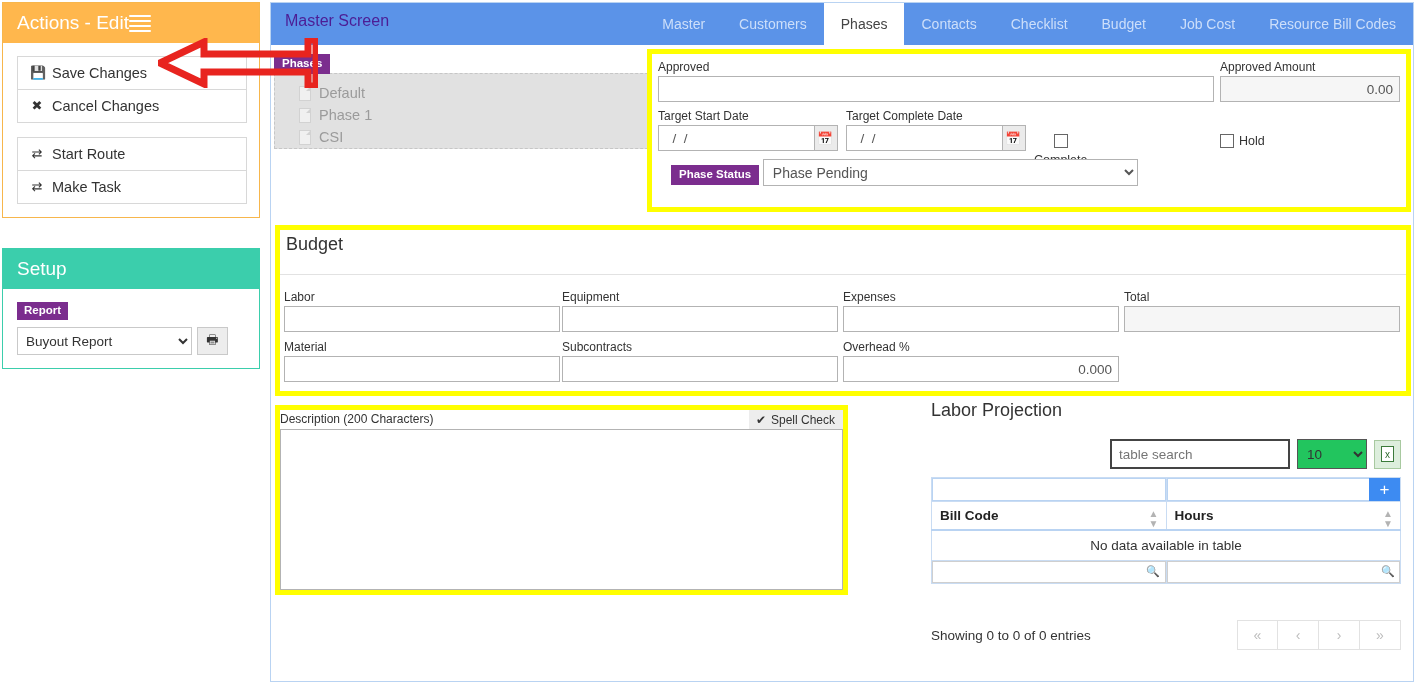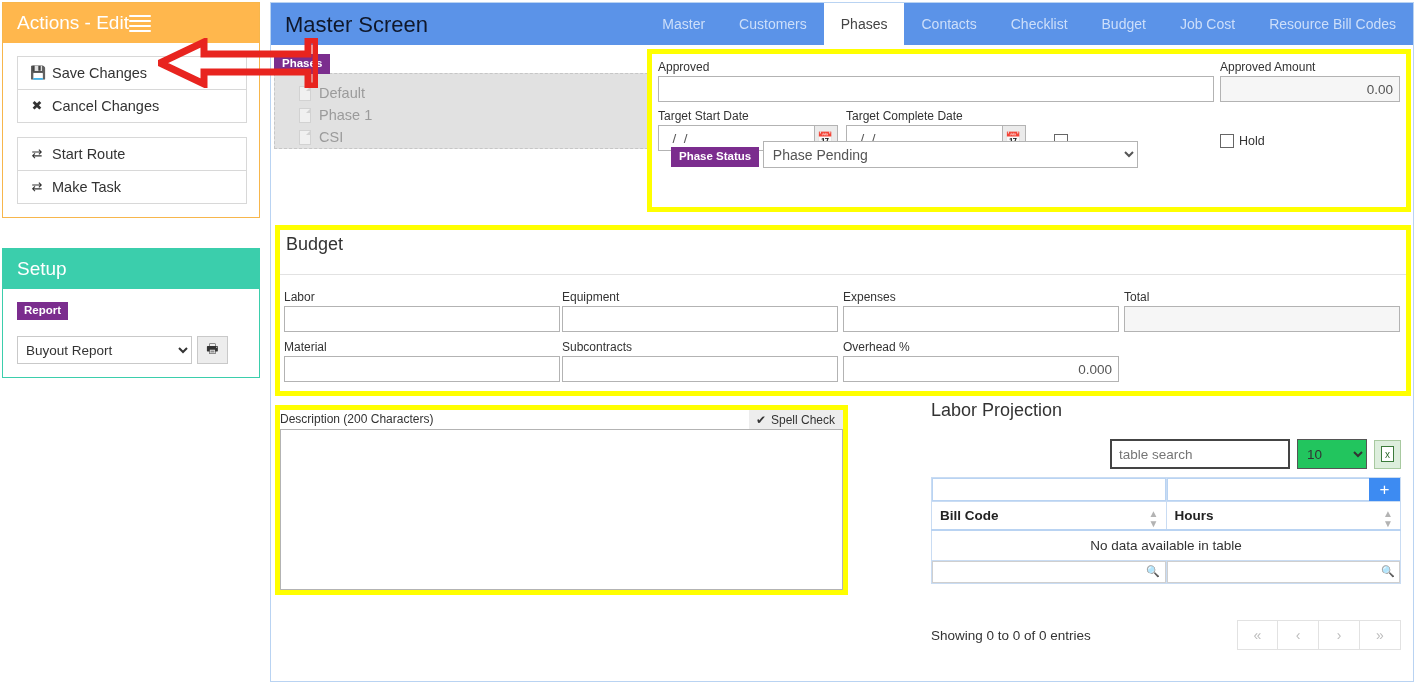--- a/index.html
+++ b/index.html
@@ -37,41 +37,41 @@
     padding: 7px 12px; font-size: 14.5px; color: #333;
     border-bottom: 1px solid #d8d8d8; background: #fff;
     cursor: pointer; line-height: 18px;
   }
   .act-btn:last-child { border-bottom: none; }
   .act-ico { font-size: 13px; width: 14px; text-align: center; color: #333; }
 
   .report-badge {
     display: inline-block; background: #7b2d8e; color: #ffffff;
     font-size: 11.5px; font-weight: bold; padding: 2px 7px 3px;
-    line-height: 13px; margin-bottom: 16px;
+    line-height: 13px; margin-bottom: 7px;
   }
   .report-row { display: flex; align-items: stretch; }
   .report-select {
     width: 175px; height: 28px; font-size: 13.5px; padding: 2px 4px;
     border: 1px solid #c9c9c9; background: #fff; color: #333;
     font-family: "Liberation Sans", sans-serif;
   }
   .print-btn {
     width: 31px; height: 28px; margin-left: 5px;
     border: 1px solid #c9c9c9; background: #ededed;
     display: flex; align-items: center; justify-content: center;
     cursor: pointer; font-size: 13px; color: #333;
   }
 
   
   .main { position: absolute; left: 270px; top: 2px; width: 1144px; height: 680px;
           border: 1px solid #b9d3f2; background: #ffffff; }
 
   .topbar { height: 42px; background: #5b93e8; display: flex; align-items: stretch; }
-  .topbar-title { color:#0f172a; font-size: 22px; padding: 9px 0 8px 14px; flex: 1 1 auto; }
+  .topbar-title { color:#4c1d95; font-size: 16px; padding: 9px 0 8px 14px; flex: 1 1 auto; }
   .tabs { display: flex; align-items: stretch; }
   .tab {
     display: flex; align-items: center; padding: 0 17px;
     color: #cddffa; font-size: 14px; cursor: pointer; white-space: nowrap;
   }
   .tab.active { background: #ffffff; color: #444444; }
 
   .content { position: relative; height: 637px; }
 
   
@@ -336,21 +336,21 @@
           <div class="abs cb-row" style="left:382px; top:80px;flex-direction:column;">
             <span class="cb"></span>
             <span>Complete</span>
           </div>
 
           <div class="abs cb-row" style="left:568px; top:80px;">
             <span class="cb"></span>
             <span>Hold</span>
           </div>
 
-          <div class="abs" style="left:6px; top:87px;padding-left:13px;">
+          <div class="abs" style="left:6px; top:105px;padding-left:13px;">
             <div class="status-badge">Phase Status</div>
             <select class="status-select">
               <option>Phase Pending</option>
             </select>
           </div>
 
         </div>
       </div>
 
       <div class="hl box-budget">

